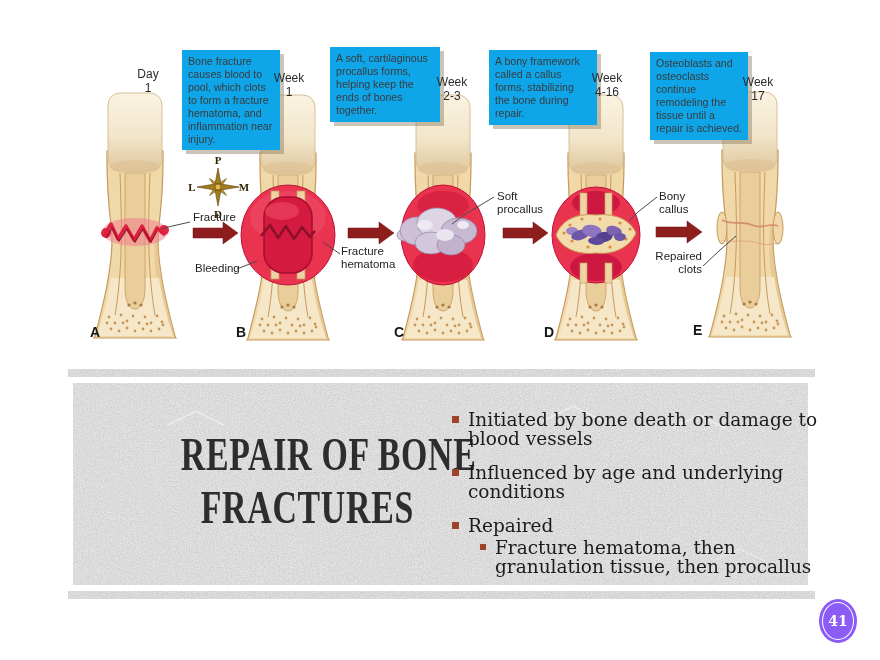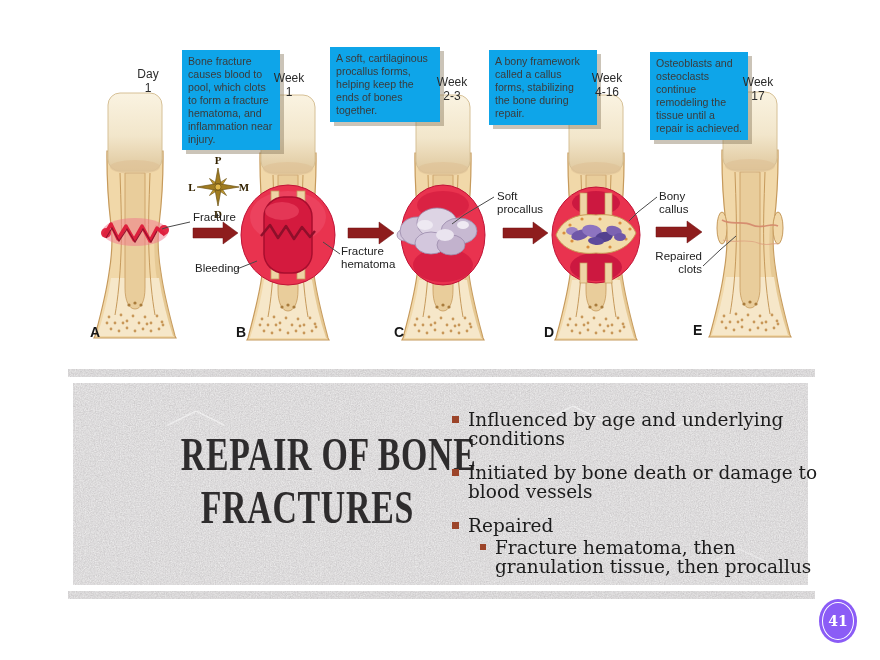--- a/index.html
+++ b/index.html
@@ -284,22 +284,22 @@
         <rect width="100%" height="100%" filter="url(#grainD)" opacity="0.3"></rect>
       </svg>
   </div>
 
   <div class="title-block">
     <div class="title-line">REPAIR OF BONE</div>
     <div class="title-line">FRACTURES</div>
   </div>
 
   <div class="bullets">
+    <div class="bullet">Initiated by bone death or damage to blood vessels</div>
     <div class="bullet">Influenced by age and underlying conditions</div>
-    <div class="bullet">Initiated by bone death or damage to blood vessels</div>
     <div class="bullet tight">Repaired</div>
     <div class="sub-bullet">Fracture hematoma, then granulation tissue, then procallus</div>
   </div>
 
   <div class="page-badge">
     <div class="page-num">41</div>
   </div>
 
 </div>
 

